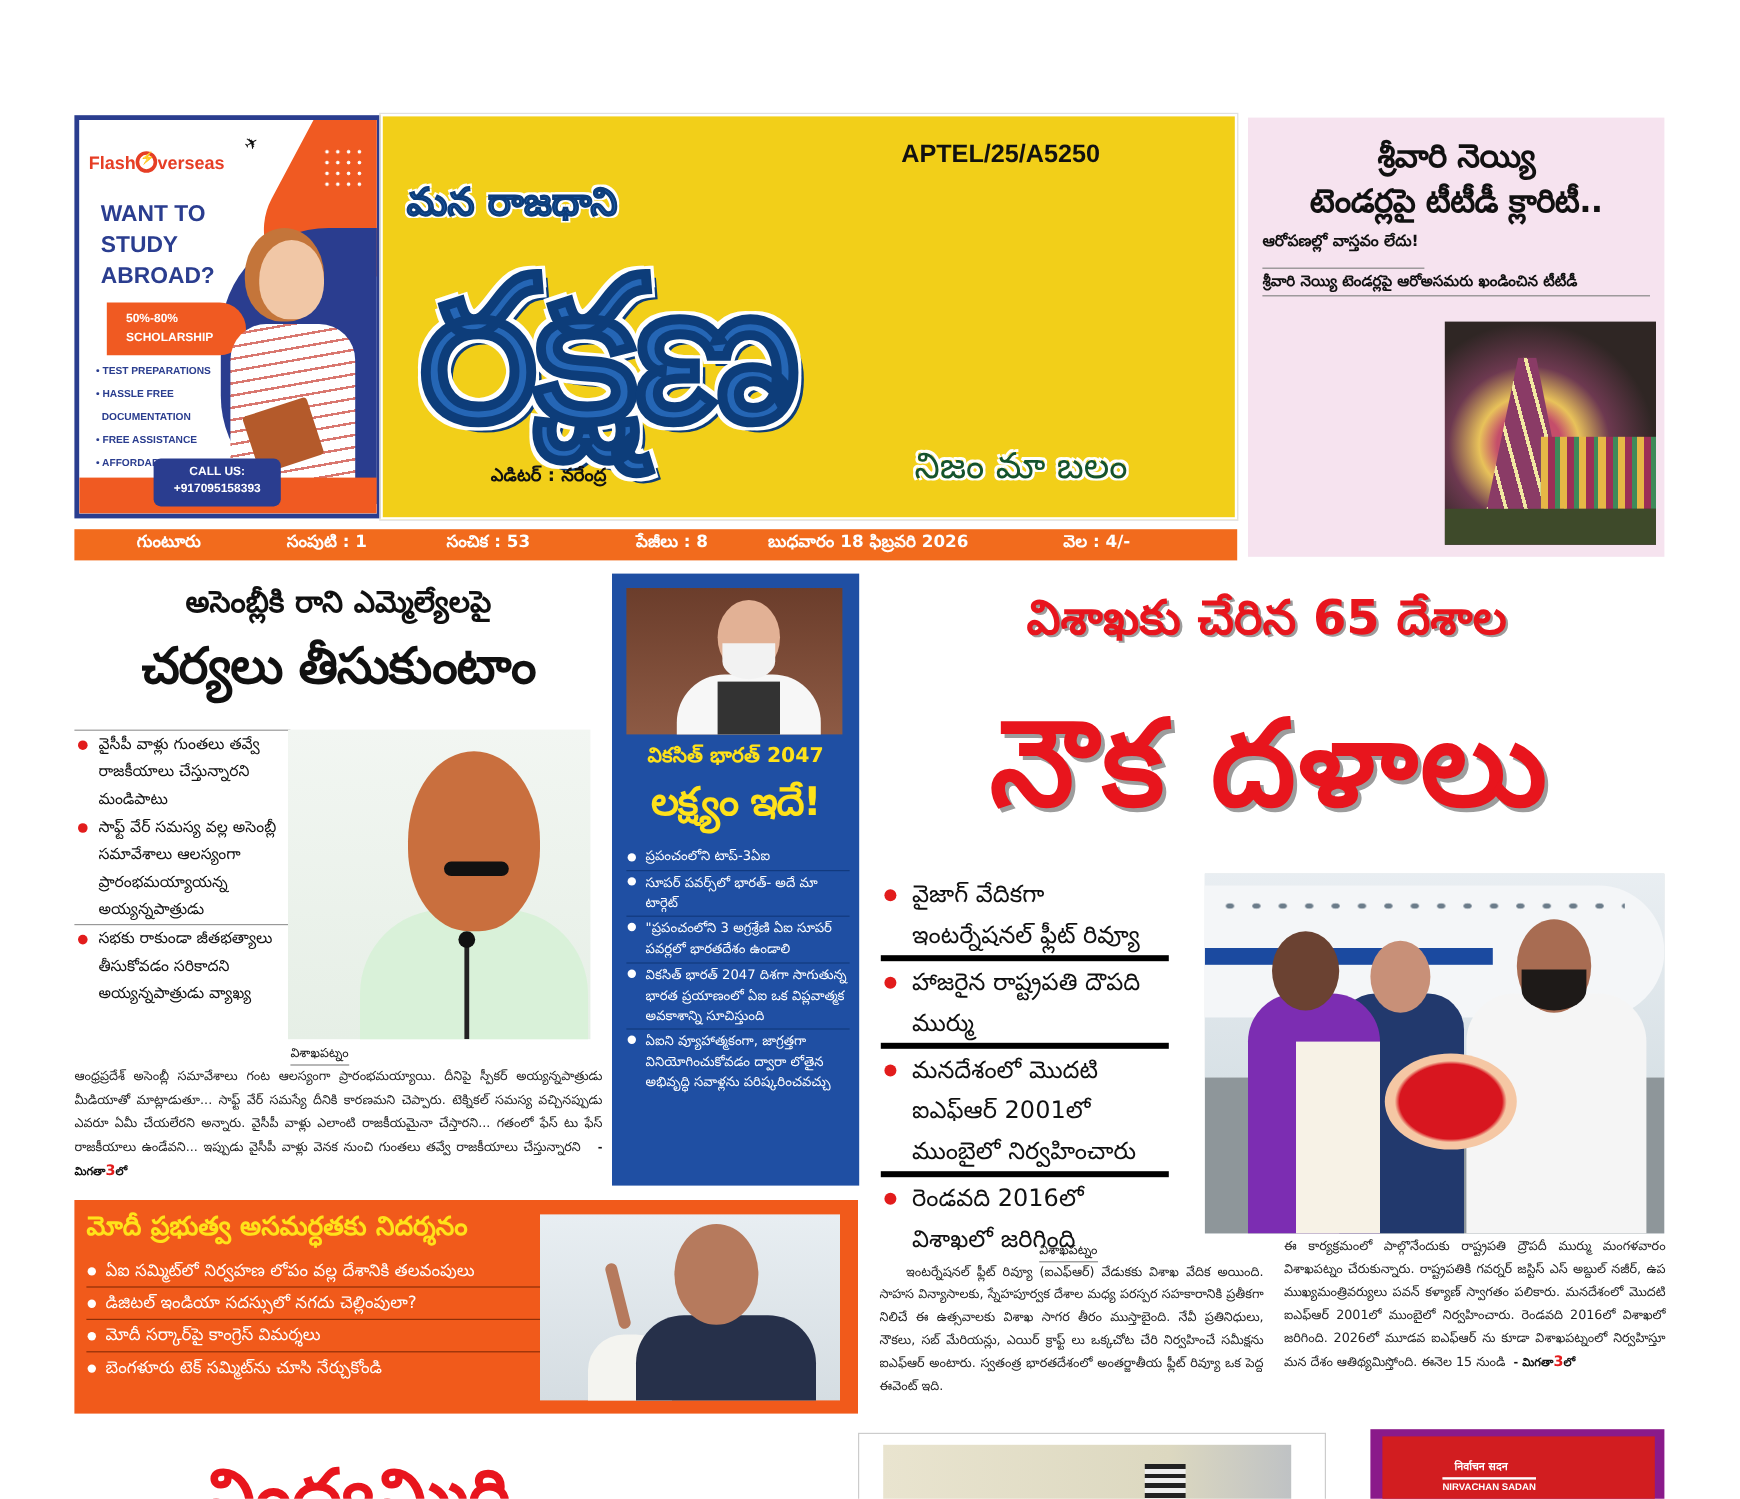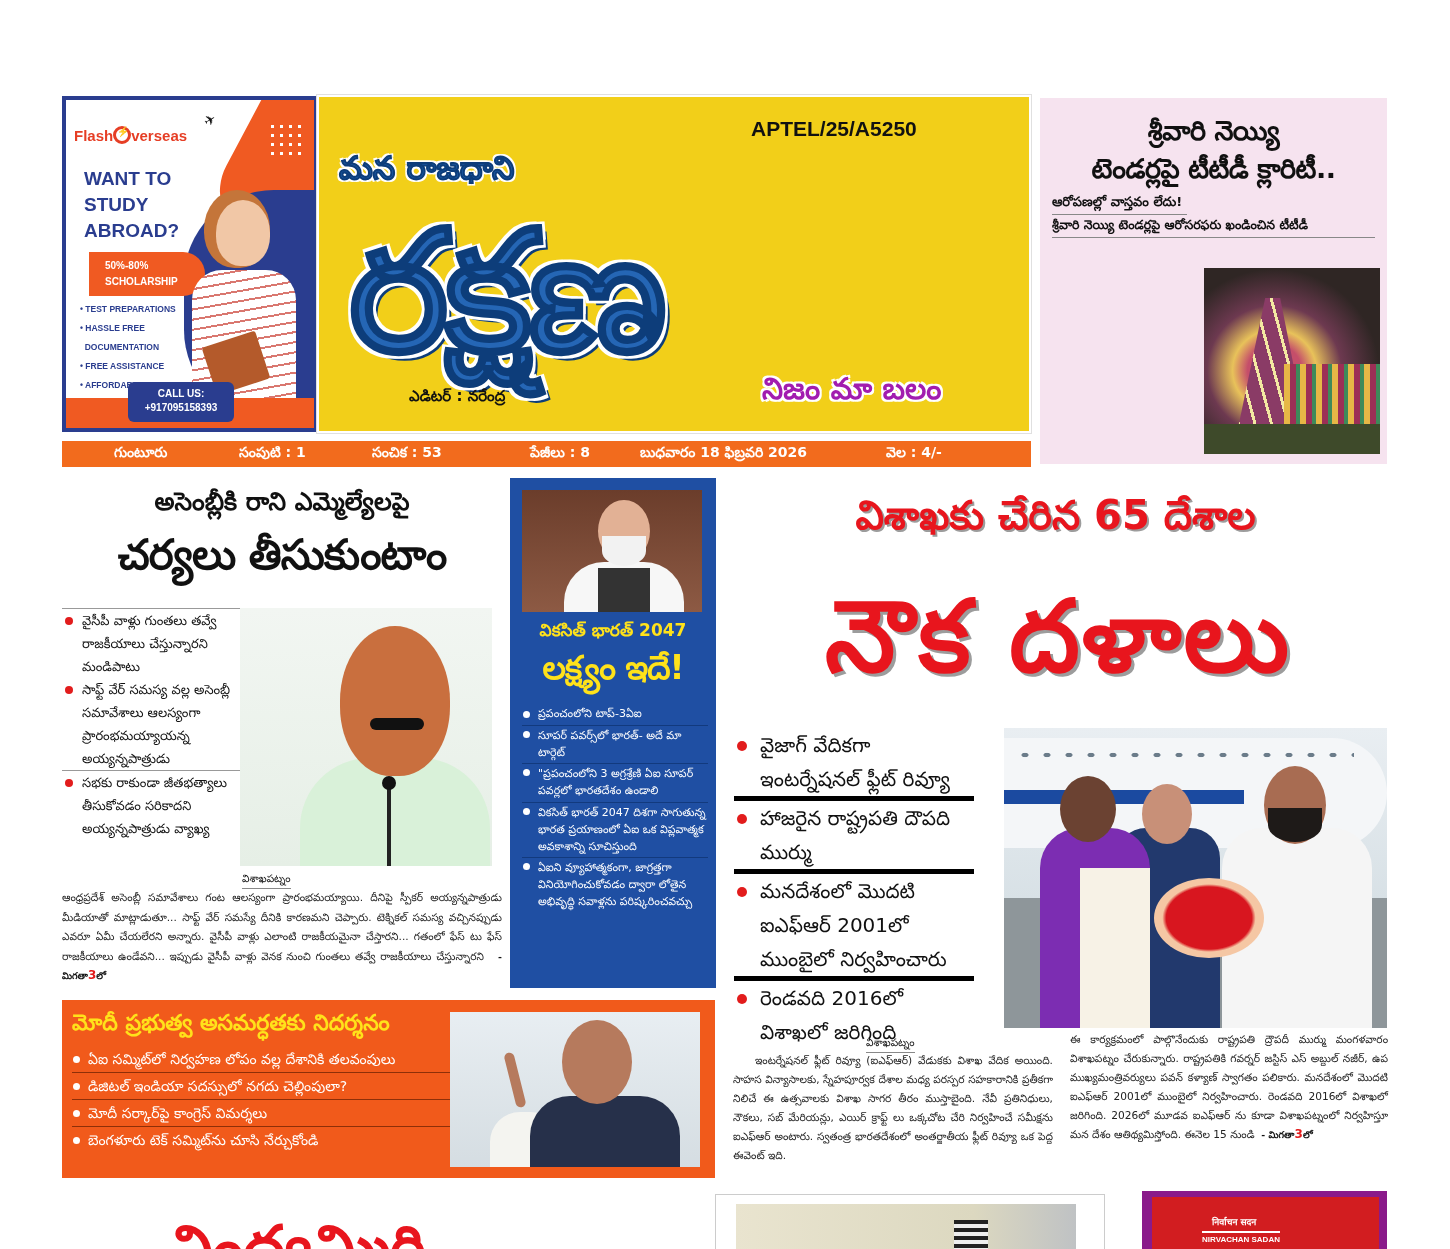--- a/index.html
+++ b/index.html
@@ -35,27 +35,27 @@
 
   
   #masthead { left: 317px; top: 95px; width: 714px; height: 338px; background: #f2cf19; border: 2px solid #ffffff; outline: 1px solid #e0e0e0; }
   #masthead .reg { position: absolute; left: 432px; top: 20px; font-family: "Liberation Sans", sans-serif; font-weight: bold; font-size: 21px; color: #111; }
   #masthead .mana { position: absolute; left: 20px; top: 52px; font-family: "DejaVu Sans", sans-serif; font-weight: bold; font-size: 32px; color: #1d5fae;
       -webkit-text-stroke: 1px #0d3d7a; text-shadow: 2px 2px 0 #fff, -2px -2px 0 #fff, 2px -2px 0 #fff, -2px 2px 0 #fff; }
   #masthead .logo { position: absolute; left: 30px; top: 80px; font-family: "DejaVu Sans", sans-serif; font-weight: bold; font-size: 168px; line-height: 230px; color: #2566b5;
       letter-spacing: -4px; -webkit-text-stroke: 3px #0d3d7a;
       text-shadow: 4px 4px 0 #ffffff, -4px -4px 0 #ffffff, 4px -4px 0 #ffffff, -4px 4px 0 #ffffff, 6px 6px 0 #0d3d7a; }
   #masthead .editor { position: absolute; left: 90px; top: 290px; font-size: 15px; font-weight: bold; color: #111; }
-  #masthead .tag { position: absolute; left: 443px; top: 274px; font-size: 30px; font-weight: bold; color: #a21caf;
+  #masthead .tag { position: absolute; left: 443px; top: 274px; font-size: 30px; font-weight: normal; color: #14532d;
       text-shadow: 2px 2px 0 #fff, -2px -2px 0 #fff, 2px -2px 0 #fff, -2px 2px 0 #fff; }
 
   
   #ttd { left: 1040px; top: 98px; width: 347px; height: 366px; background: #f6e3ef; padding: 14px 12px 0 12px; }
   #ttd h2 { font-family: "DejaVu Sans", sans-serif; font-weight: bold; font-size: 27px; line-height: 38px; text-align: center; color: #111; letter-spacing: -0.5px; }
-  #ttd .sub1 { font-size: 13px; font-weight: bold; margin-top: 6px; padding-bottom: 2px; border-bottom: 1px solid #888; width: 135px; white-space: nowrap; }
+  #ttd .sub1 { font-size: 13px; font-weight: bold; margin-top: 6px; padding-bottom: 12px; border-bottom: 1px solid #888; width: 135px; white-space: nowrap; }
   #ttd .sub2 { font-size: 12.5px; font-weight: bold; padding: 2px 0 2px; border-bottom: 1px solid #888; white-space: nowrap; overflow: hidden; }
   #ttd .lines { position: absolute; left: 12px; top: 160px; width: 150px; font-size: 13px; line-height: 23.5px; }
   #ttd .lines .sep { border-top: 1px solid #888; width: 100px; }
   #ttd .photo { position: absolute; left: 164px; top: 170px; width: 176px; height: 186px;
       background: radial-gradient(ellipse at 40% 55%, #c54e6a 0 18%, #e8c25a 28%, #6d3950 45%, #2f2624 70%);
       overflow: hidden; }
   #ttd .photo .tower { position: absolute; left: 34px; top: 30px; width: 68px; height: 130px; background:
       repeating-linear-gradient(75deg, #f3e9a2 0 3px, #8a3b66 3px 16px); clip-path: polygon(40% 0, 62% 0, 100% 100%, 0 100%); }
   #ttd .photo .wall { position: absolute; left: 80px; top: 96px; width: 96px; height: 60px;
       background: repeating-linear-gradient(90deg, #e6b746 0 6px, #9c2f56 6px 12px, #3e8a5a 12px 16px); }
@@ -198,21 +198,21 @@
   <div class="editor">ఎడిటర్ : నరేంద్ర</div>
   <div class="tag">నిజం మా బలం</div>
 </div>
 
 <div id="ttd" class="abs">
   <h2>
     <div>శ్రీవారి నెయ్యి</div>
     <div>టెండర్లపై టీటీడీ క్లారిటీ..</div>
   </h2>
   <div class="sub1">ఆరోపణల్లో వాస్తవం లేదు!</div>
-  <div class="sub2">శ్రీవారి నెయ్యి టెండర్లపై ఆరోసరఫరు ఖండించిన టీటీడీ</div>
+  <div class="sub2">శ్రీవారి నెయ్యి టెండర్లపై ఆరోఅసమరు ఖండించిన టీటీడీ</div>
   <div class="photo">
     <div class="tower"></div>
       <div class="wall"></div>
       <div class="ground"></div>
   </div>
 </div>
 
 <div id="strip" class="abs">
   <span style="left:52px">గుంటూరు</span>
   <span style="left:177px">సంపుటి : 1</span>

